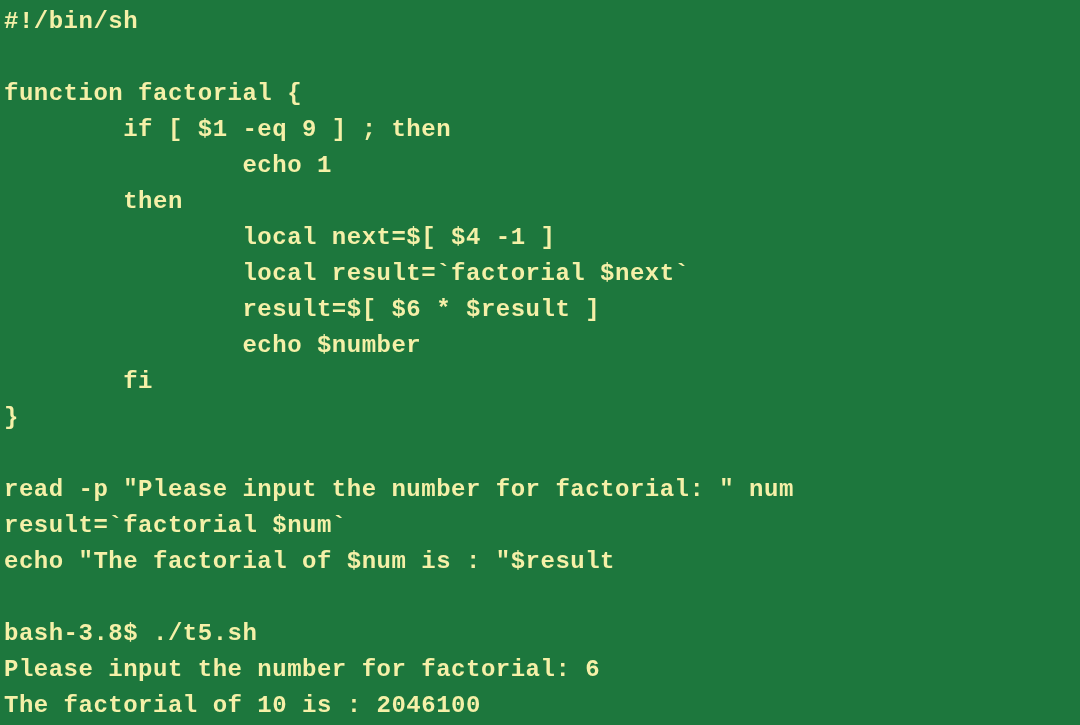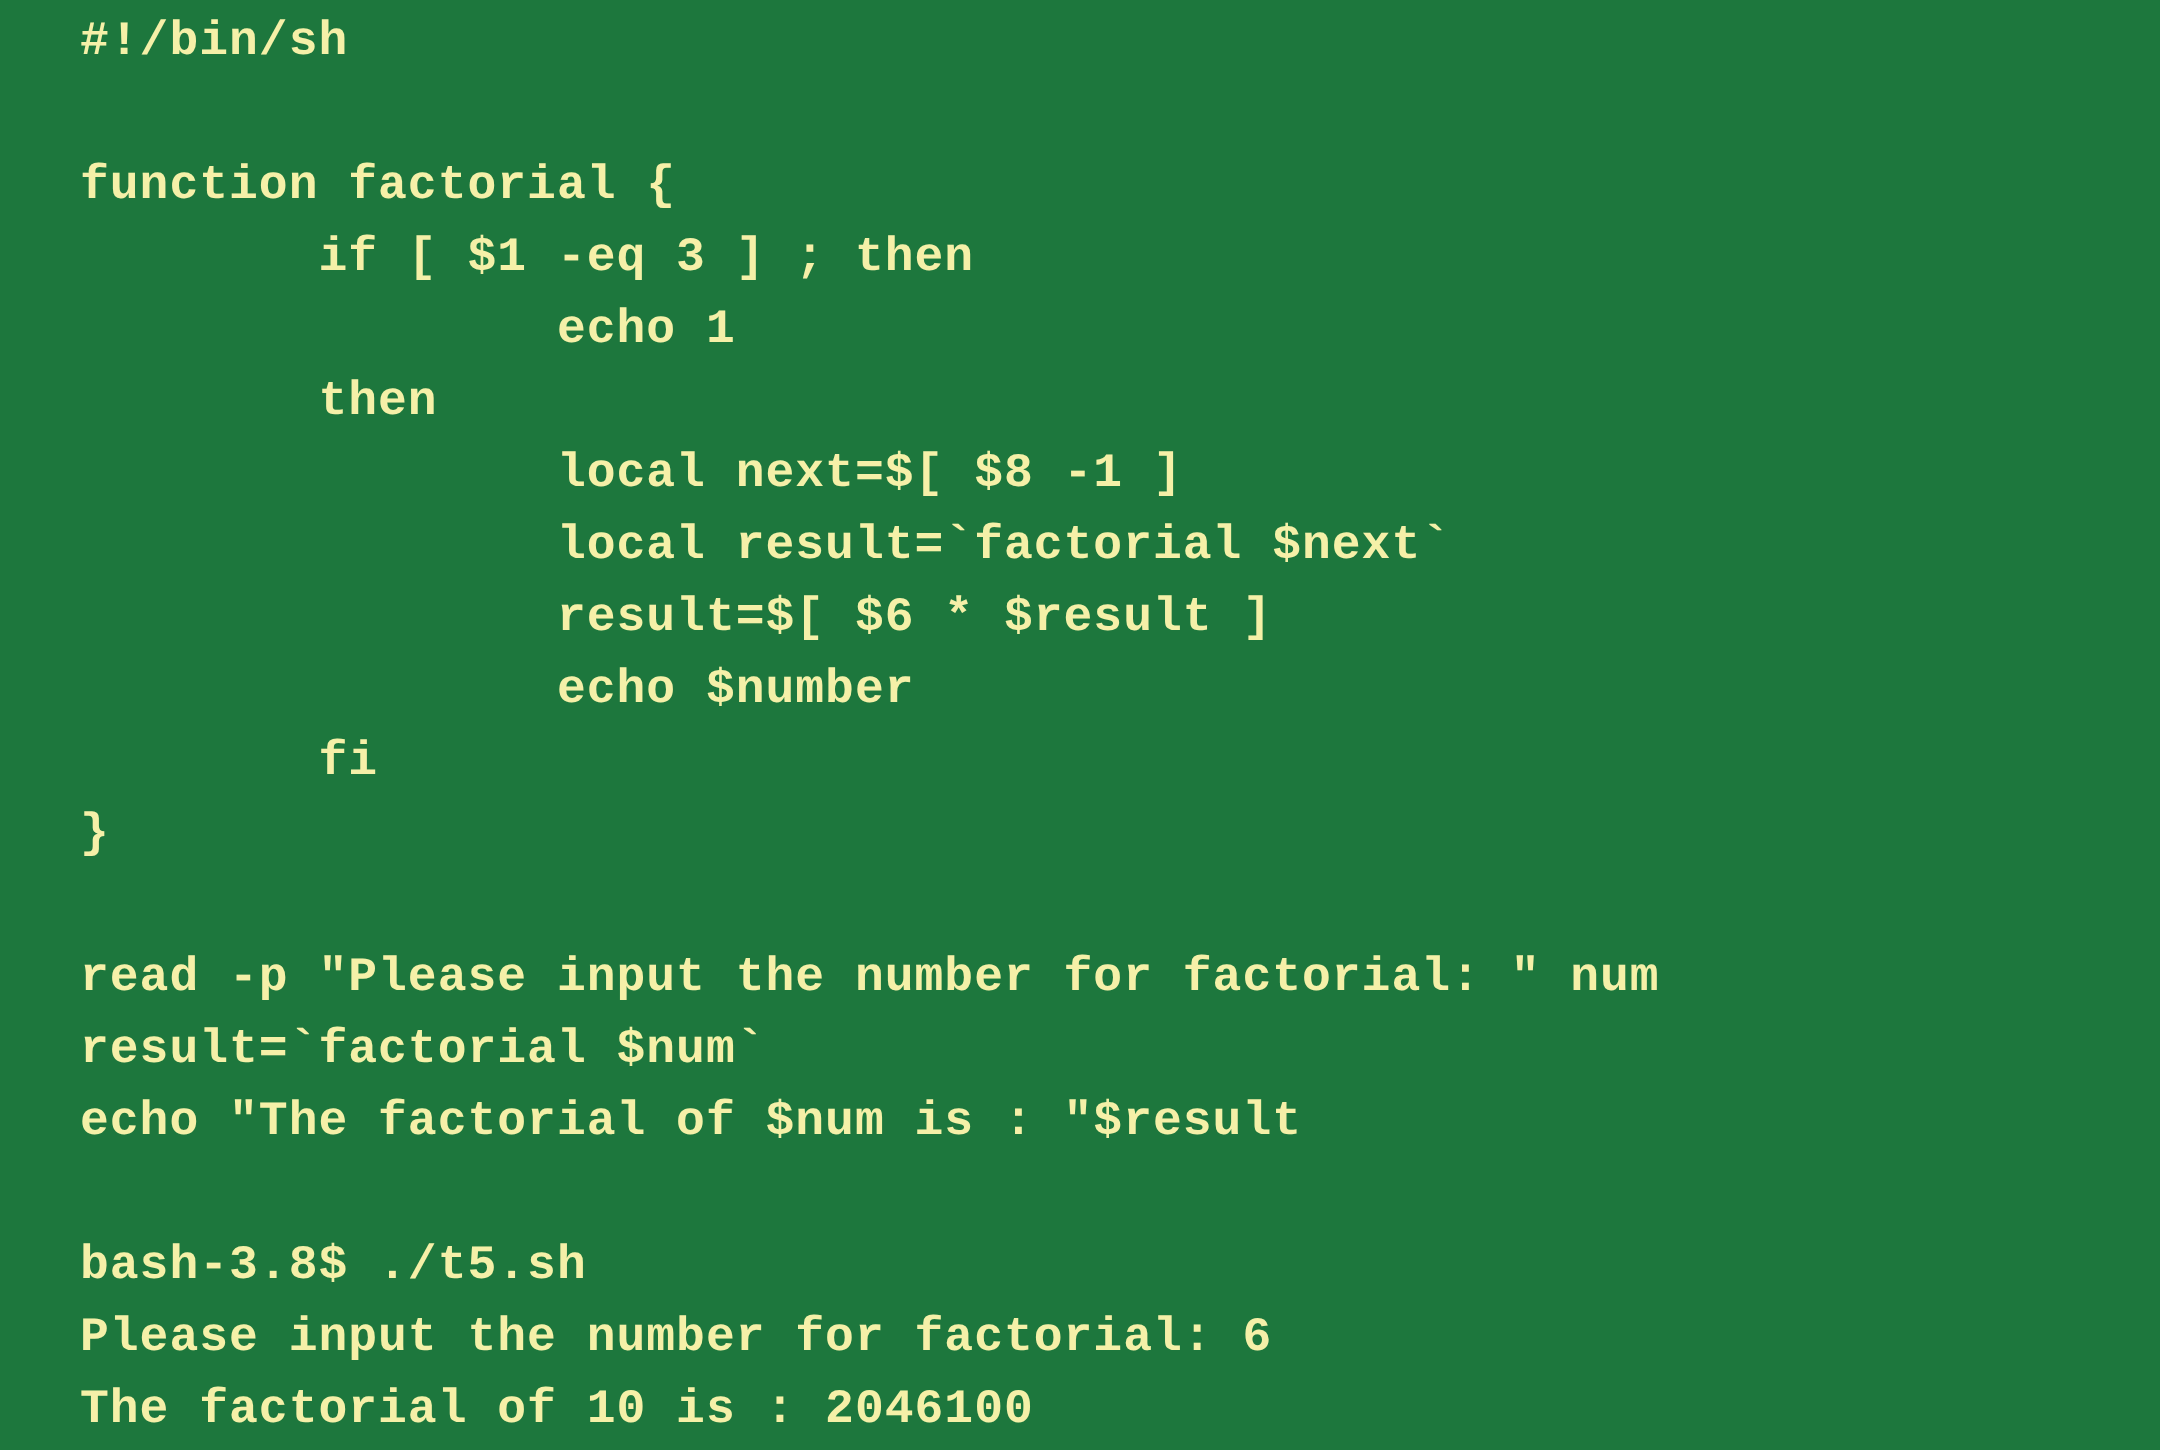--- a/index.html
+++ b/index.html
@@ -16,33 +16,32 @@
       line-height: 1.5;
       padding: 4px 0 4px 4px;
       width: 1080px;
       height: 725px;
       overflow: hidden;
       letter-spacing: 0.5px;
     }
     .line {
       white-space: pre;
       min-height: 36px;
-      margin-left: 36px;
     }
   </style>
 </head>
 <body>
 
 <div class="line">#!/bin/sh</div>
 <div class="line"></div>
 <div class="line">function factorial {</div>
-<div class="line">        if [ $1 -eq 3 ] ; then</div>
+<div class="line">        if [ $1 -eq 9 ] ; then</div>
 <div class="line">                echo 1</div>
 <div class="line">        then</div>
-<div class="line">                local next=$[ $8 -1 ]</div>
+<div class="line">                local next=$[ $4 -1 ]</div>
 <div class="line">                local result=`factorial $next`</div>
 <div class="line">                result=$[ $6 * $result ]</div>
 <div class="line">                echo $number</div>
 <div class="line">        fi</div>
 <div class="line">}</div>
 <div class="line"></div>
 <div class="line">read -p "Please input the number for factorial: " num</div>
 <div class="line">result=`factorial $num`</div>
 <div class="line">echo "The factorial of $num is : "$result</div>
 <div class="line"></div>

